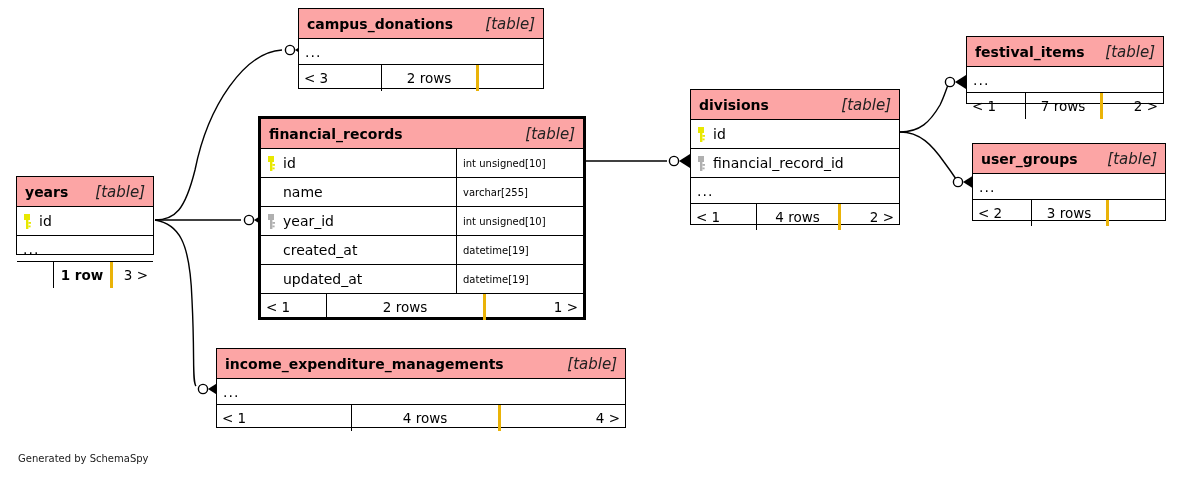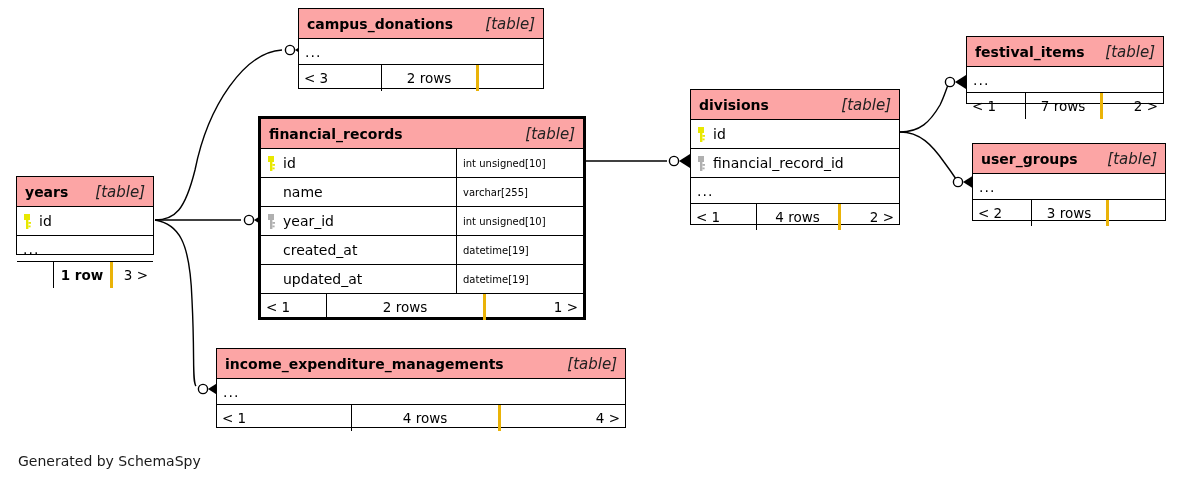--- a/index.html
+++ b/index.html
@@ -131,21 +131,21 @@
     width: 9px;
     height: 15px;
     margin-right: 7px;
     flex: 0 0 auto;
     position: relative;
   }
   .key-icon svg { display: block; }
 
   .credit {
     position: absolute;
-    font-size: 14px;
+    font-size: 10px;
     color: #1a1a1a;
     white-space: nowrap;
     z-index: 2;
   }
 </style>
 </head>
 <body>
 
 <div id="canvas">
 

